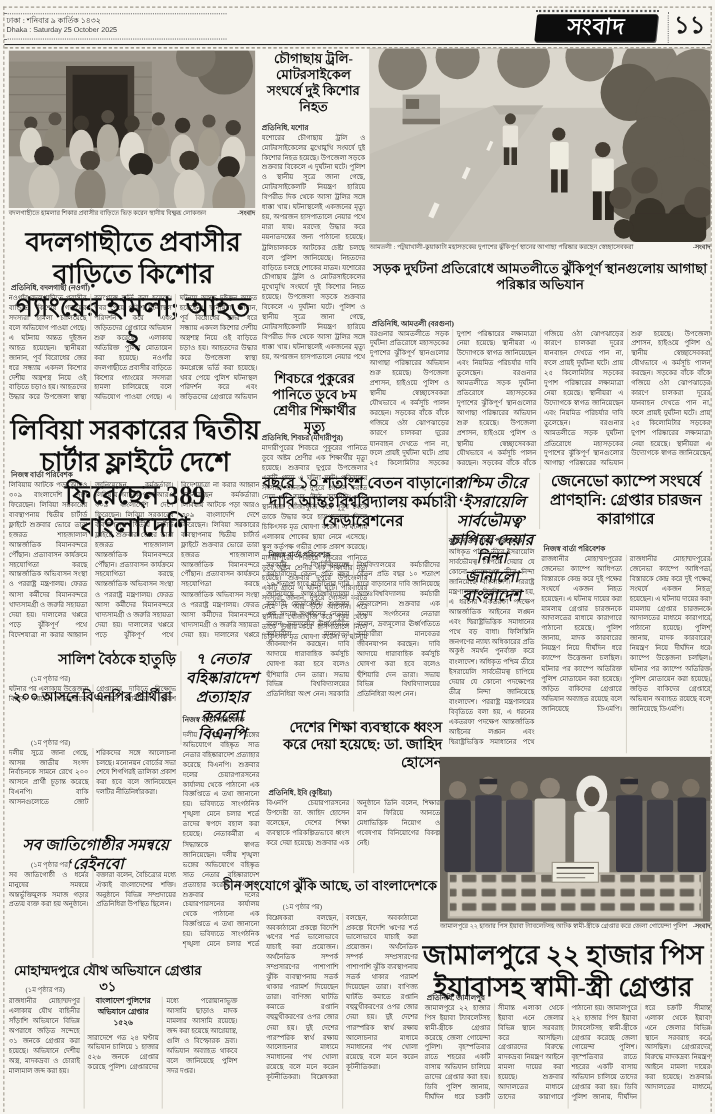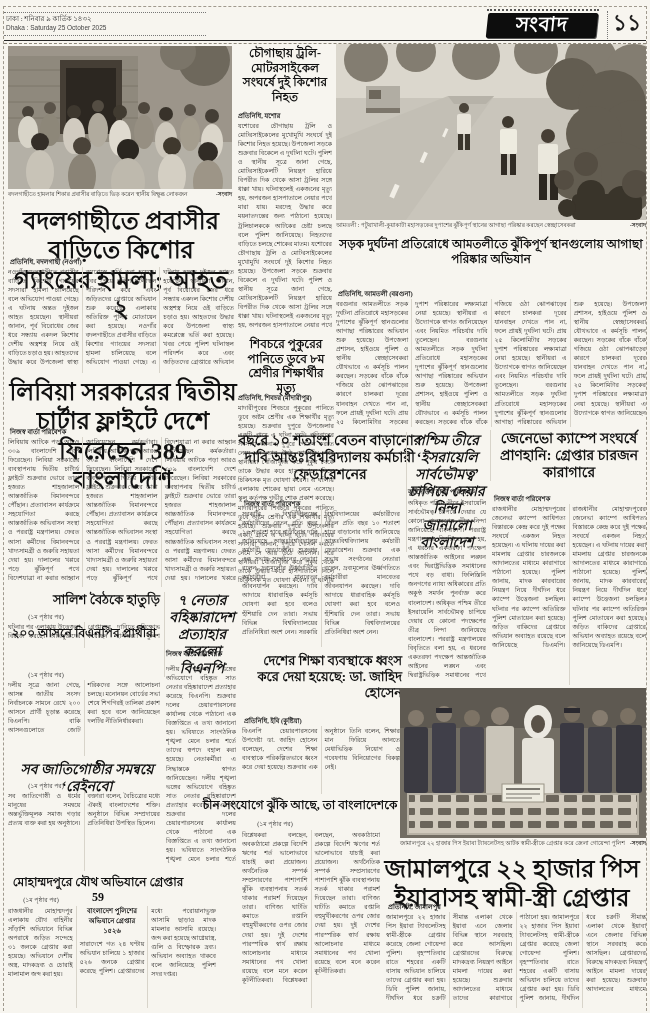--- a/index.html
+++ b/index.html
@@ -226,21 +226,21 @@
 <div class="abs body-text c1" style="left:166px;top:664px;width:70px;height:204px;"><span>দলীয় শৃঙ্খলা ভঙ্গের অভিযোগে বহিষ্কৃত সাত নেতার বহিষ্কারাদেশ প্রত্যাহার করেছে বিএনপি। শুক্রবার দলের চেয়ারপারসনের কার্যালয় থেকে পাঠানো এক বিজ্ঞপ্তিতে এ তথ্য জানানো হয়। ভবিষ্যতে সাংগঠনিক শৃঙ্খলা মেনে চলার শর্তে তাদের স্বপদে বহাল করা হয়েছে। নেতাকর্মীরা এ সিদ্ধান্তকে স্বাগত জানিয়েছেন। দলীয় শৃঙ্খলা ভঙ্গের অভিযোগে বহিষ্কৃত সাত নেতার বহিষ্কারাদেশ প্রত্যাহার করেছে বিএনপি। শুক্রবার দলের চেয়ারপারসনের কার্যালয় থেকে পাঠানো এক বিজ্ঞপ্তিতে এ তথ্য জানানো হয়। ভবিষ্যতে সাংগঠনিক শৃঙ্খলা মেনে চলার শর্তে তাদের স্বপদে বহাল করা হয়েছে। নেতাকর্মীরা এ সিদ্ধান্তকে স্বাগত জানিয়েছেন।</span></div>
 
 <div class="abs headline h-md2" style="left:242px;top:653px;width:160px;">দেশের শিক্ষা ব্যবস্থাকে ধ্বংস করে দেয়া হয়েছে: ডা. জাহিদ হোসেন</div>
 <div class="abs byline" style="left:244px;top:715px;width:150px;">প্রতিনিধি, ইবি (কুষ্টিয়া)</div>
 <div class="abs body-text c2" style="left:242px;top:726px;width:158px;height:68px;"><span>বিএনপি চেয়ারপারসনের উপদেষ্টা ডা. জাহিদ হোসেন বলেছেন, দেশের শিক্ষা ব্যবস্থাকে পরিকল্পিতভাবে ধ্বংস করে দেয়া হয়েছে। শুক্রবার এক অনুষ্ঠানে তিনি বলেন, শিক্ষার মান ফিরিয়ে আনতে মেধাভিত্তিক নিয়োগ ও গবেষণায় বিনিয়োগের বিকল্প নেই।</span></div>
 
 <div class="abs headline h-sm" style="left:160px;top:798px;width:280px;">চীন সংযোগে ঝুঁকি আছে, তা বাংলাদেশকে</div>
 <div class="abs cont" style="left:242px;top:819px;width:66px;">(১ম পৃষ্ঠার পর)</div>
 <div class="abs body-text c2" style="left:242px;top:830px;width:138px;height:178px;"><span>বিশ্লেষকরা বলছেন, অবকাঠামো প্রকল্পে বিদেশি ঋণের শর্ত ভালোভাবে যাচাই করা প্রয়োজন। অর্থনৈতিক সম্পর্ক সম্প্রসারণের পাশাপাশি ঝুঁকি ব্যবস্থাপনায় সতর্ক থাকার পরামর্শ দিয়েছেন তারা। বাণিজ্য ঘাটতি কমাতে রপ্তানি বহুমুখীকরণের ওপর জোর দেয়া হয়। দুই দেশের পারস্পরিক স্বার্থ রক্ষায় আলোচনার মাধ্যমে সমাধানের পথ খোলা রয়েছে বলে মনে করেন কূটনীতিকরা। বিশ্লেষকরা বলছেন, অবকাঠামো প্রকল্পে বিদেশি ঋণের শর্ত ভালোভাবে যাচাই করা প্রয়োজন। অর্থনৈতিক সম্পর্ক সম্প্রসারণের পাশাপাশি ঝুঁকি ব্যবস্থাপনায় সতর্ক থাকার পরামর্শ দিয়েছেন তারা। বাণিজ্য ঘাটতি কমাতে রপ্তানি বহুমুখীকরণের ওপর জোর দেয়া হয়। দুই দেশের পারস্পরিক স্বার্থ রক্ষায় আলোচনার মাধ্যমে সমাধানের পথ খোলা রয়েছে বলে মনে করেন কূটনীতিকরা।</span></div>
 
-<div class="abs headline h-sm" style="left:8px;top:875px;width:180px;">মোহাম্মদপুরে যৌথ অভিযানে গ্রেপ্তার 59</div>
+<div class="abs headline h-sm" style="left:8px;top:875px;width:180px;">মোহাম্মদপুরে যৌথ অভিযানে গ্রেপ্তার ৩১</div>
 <div class="abs cont" style="left:8px;top:895px;width:66px;">(১ম পৃষ্ঠার পর)</div>
 <div class="abs body-text c3" style="left:8px;top:906px;width:208px;height:102px;">
   <span>রাজধানীর মোহাম্মদপুর এলাকায় যৌথ বাহিনীর সাঁড়াশি অভিযানে বিভিন্ন অপরাধে জড়িত সন্দেহে ৩১ জনকে গ্রেপ্তার করা হয়েছে। অভিযানে দেশীয় অস্ত্র, মাদকদ্রব্য ও চোরাই মালামাল জব্দ করা হয়।</span>
   <div class="subhead-inline">বাংলাদেশ পুলিশের অভিযানে গ্রেপ্তার ১৫২৬</div>
   <span>সারাদেশে গত ২৪ ঘণ্টায় অভিযান চালিয়ে ১ হাজার ৫২৬ জনকে গ্রেপ্তার করেছে পুলিশ। গ্রেপ্তারদের মধ্যে পরোয়ানাভুক্ত আসামি ছাড়াও মাদক মামলার আসামি রয়েছে। জব্দ করা হয়েছে আগ্নেয়াস্ত্র, গুলি ও বিস্ফোরক দ্রব্য। অভিযান অব্যাহত থাকবে বলে জানিয়েছে পুলিশ সদর দপ্তর।</span>
 </div>
 
 <div class="abs photo" style="left:400px;top:688px;width:246px;height:150px;">
   <svg width="246" height="150" viewBox="0 0 246 150">
     <defs>

